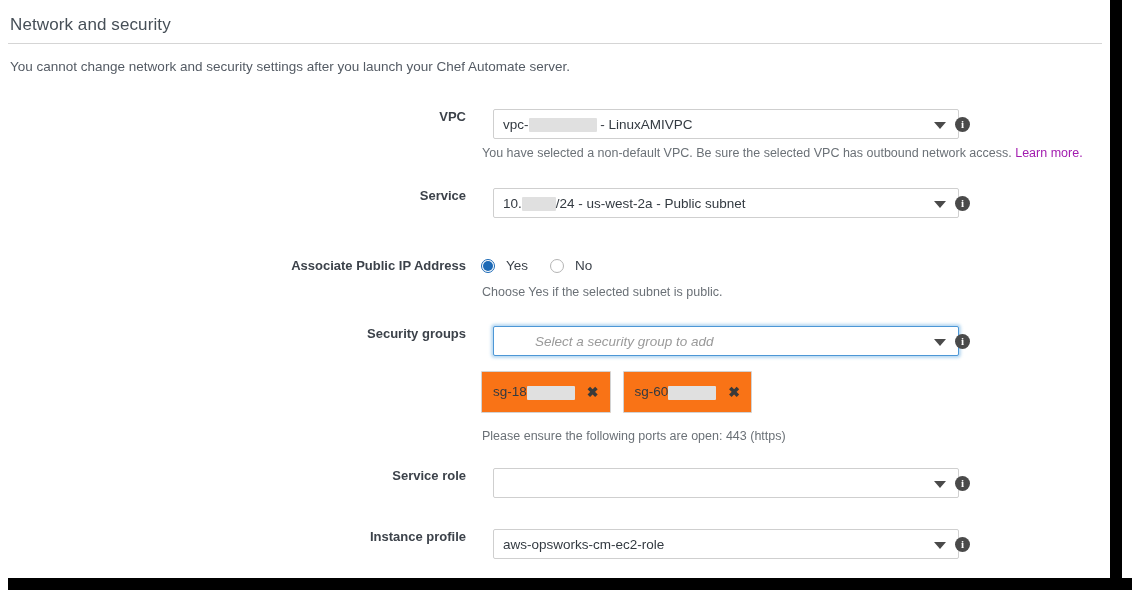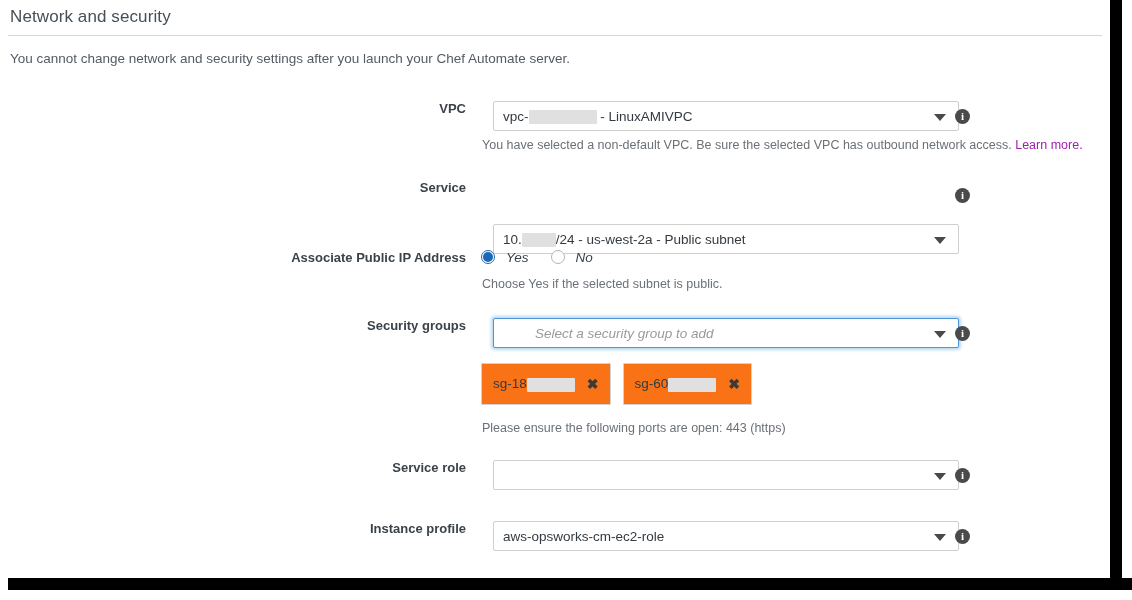--- a/index.html
+++ b/index.html
@@ -47,21 +47,21 @@
     top: 590px;
     width: 1132px;
     height: 10px;
     background: #ffffff;
   }
 
   
   #page {
     position: absolute;
     left: 0;
-    top: 4px;
+    top: 12px;
     width: 1110px;
     height: 428px;
     background: #ffffff;
   }
 
   .section-title {
     position: absolute;
     left: 10px;
     top: 3px;
     font-size: 17px;
@@ -178,22 +178,21 @@
   .help-link {
     color: #a21caf;
     text-decoration: none;
   }
 
   
   .radio-wrap {
     position: absolute;
     left: 481px;
     display: flex;
-    align-items: flex-start;
-    font-style: italic;
+    align-items: flex-end;
   }
   .radio {
     width: 14px;
     height: 14px;
     border-radius: 50%;
     border: 1px solid #b4b4b4;
     background: #ffffff;
     box-sizing: border-box;
     position: relative;
   }
@@ -267,21 +266,21 @@
           <div class="select-text"><span>vpc-</span><span class="redact" style="width:68px;"></span><span> - LinuxAMIVPC</span></div>
           <div class="caret"></div>
         </div>
       </div>
       <div class="info-icon" style="left:955px; top:8px;">i</div>
       <div class="help-text" style="top:37px;"><span>You have selected a non-default VPC. Be sure the selected VPC has outbound network access. </span><a class="help-link" href="#">Learn more.</a></div>
     </div>
 
     <div class="row" style="top:176px;">
       <div class="field-label">Service</div>
-      <div class="control" style="top:0;margin-top:44px;">
+      <div class="control" style="top:0;">
         <div class="select-box">
           <div class="select-text"><span>10.</span><span class="redact" style="width:34px;"></span><span>/24 - us-west-2a - Public subnet</span></div>
           <div class="caret"></div>
         </div>
       </div>
       <div class="info-icon" style="left:955px; top:8px;">i</div>
     </div>
 
     <div class="row" style="top:246px;">
       <div class="field-label">Associate Public IP Address</div>

